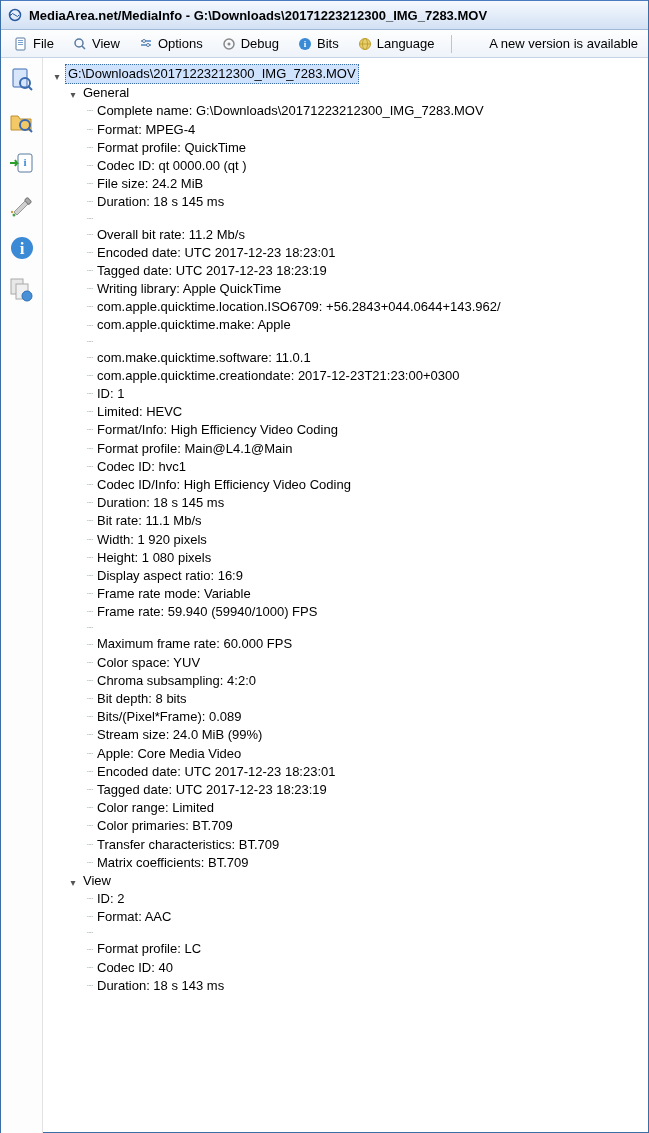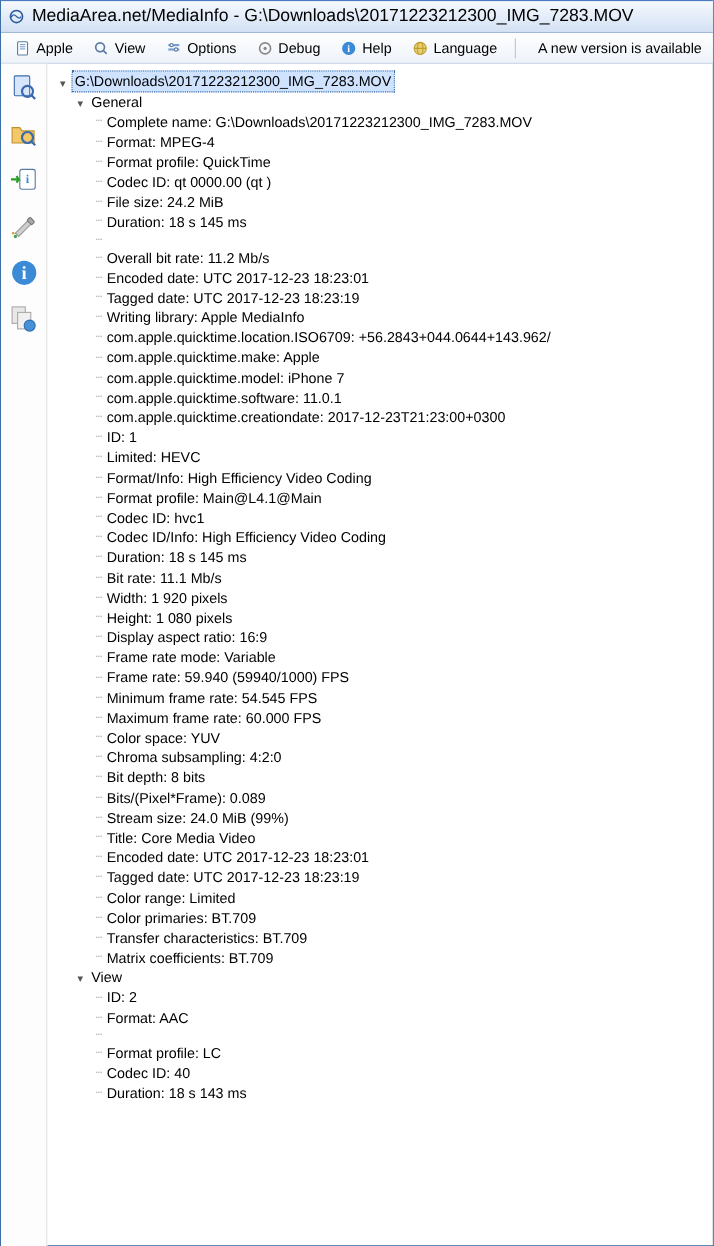--- a/index.html
+++ b/index.html
@@ -29,23 +29,23 @@
     padding: 0 6px;
     gap: 6px;
   }
   .titlebar .app-icon {
     width: 16px; height: 16px;
     display: inline-flex; align-items: center; justify-content: center;
     font-size: 13px;
     color: #1a4a8a;
   }
   .titlebar .title {
-    font-size: 16px;
+    font-size: 13px;
     color: #000;
-    white-space: nowrap; overflow: hidden; text-overflow: ellipsis;
+    white-space: nowrap; overflow: hidden; text-overflow: ellipsis; font-weight: bold;
   }
   .menubar {
     height: 28px;
     background: linear-gradient(to bottom, #fefefe 0%, #eef3fa 100%);
     border-bottom: 1px solid #c6d3e4;
     display: flex;
     align-items: center;
     padding: 0 6px;
     gap: 6px;
   }
@@ -142,21 +142,21 @@
   <div class="menubar">
     <div class="menu-item">
       <span class="menu-icon">
         <svg width="14" height="14" viewBox="0 0 14 14">
             <rect x="2" y="1" width="9" height="12" rx="1" fill="#fff" stroke="#5a7aa0"></rect>
             <rect x="4" y="3" width="5" height="1" fill="#7aa0d0"></rect>
             <rect x="4" y="5" width="5" height="1" fill="#7aa0d0"></rect>
             <rect x="4" y="7" width="5" height="1" fill="#7aa0d0"></rect>
           </svg>
       </span>
-      <span>Apple</span>
+      <span>File</span>
     </div>
     <div class="menu-item">
       <span class="menu-icon">
         <svg width="14" height="14" viewBox="0 0 14 14">
             <circle cx="6" cy="6" r="4" fill="none" stroke="#5a7aa0" stroke-width="1.5"></circle>
             <line x1="9" y1="9" x2="12" y2="12" stroke="#5a7aa0" stroke-width="1.5"></line>
           </svg>
       </span>
       <span>View</span>
     </div>
@@ -180,21 +180,21 @@
       </span>
       <span>Debug</span>
     </div>
     <div class="menu-item">
       <span class="menu-icon">
         <svg width="14" height="14" viewBox="0 0 14 14">
             <circle cx="7" cy="7" r="6" fill="#3a8ad6"></circle>
             <text x="7" y="10" text-anchor="middle" font-size="9" font-weight="bold" fill="#fff" font-family="Georgia">i</text>
           </svg>
       </span>
-      <span>Help</span>
+      <span>Bits</span>
     </div>
     <div class="menu-item">
       <span class="menu-icon">
         <svg width="14" height="14" viewBox="0 0 14 14">
             <circle cx="7" cy="7" r="5.5" fill="#e8d070" stroke="#c0a030"></circle>
             <ellipse cx="7" cy="7" rx="2.5" ry="5.5" fill="none" stroke="#c0a030"></ellipse>
             <line x1="1.5" y1="7" x2="12.5" y2="7" stroke="#c0a030"></line>
           </svg>
       </span>
       <span>Language</span>
@@ -298,37 +298,36 @@
                   <div class="leaf-row">
                     <span class="leaf-dots">┈</span>
                     <span class="leaf-text">Encoded date: UTC 2017-12-23 18:23:01</span>
                   </div>
                   <div class="leaf-row">
                     <span class="leaf-dots">┈</span>
                     <span class="leaf-text">Tagged date: UTC 2017-12-23 18:23:19</span>
                   </div>
                   <div class="leaf-row">
                     <span class="leaf-dots">┈</span>
-                    <span class="leaf-text">Writing library: Apple MediaInfo</span>
+                    <span class="leaf-text">Writing library: Apple QuickTime</span>
                   </div>
                   <div class="leaf-row">
                     <span class="leaf-dots">┈</span>
                     <span class="leaf-text">com.apple.quicktime.location.ISO6709: +56.2843+044.0644+143.962/</span>
                   </div>
                   <div class="leaf-row">
                     <span class="leaf-dots">┈</span>
                     <span class="leaf-text">com.apple.quicktime.make: Apple</span>
                   </div>
                   <div class="leaf-row">
                     <span class="leaf-dots">┈</span>
-                    <span class="leaf-text">com.apple.quicktime.model: iPhone 7</span>
-                  </div>
-                  <div class="leaf-row">
-                    <span class="leaf-dots">┈</span>
-                    <span class="leaf-text">com.apple.quicktime.software: 11.0.1</span>
+                  </div>
+                  <div class="leaf-row">
+                    <span class="leaf-dots">┈</span>
+                    <span class="leaf-text">com.make.quicktime.software: 11.0.1</span>
                   </div>
                   <div class="leaf-row">
                     <span class="leaf-dots">┈</span>
                     <span class="leaf-text">com.apple.quicktime.creationdate: 2017-12-23T21:23:00+0300</span>
                   </div>
                 </div>
               </div>
               <div class="node">
                 <div class="children">
                   <div class="leaf-row">
@@ -378,21 +377,20 @@
                   <div class="leaf-row">
                     <span class="leaf-dots">┈</span>
                     <span class="leaf-text">Frame rate mode: Variable</span>
                   </div>
                   <div class="leaf-row">
                     <span class="leaf-dots">┈</span>
                     <span class="leaf-text">Frame rate: 59.940 (59940/1000) FPS</span>
                   </div>
                   <div class="leaf-row">
                     <span class="leaf-dots">┈</span>
-                    <span class="leaf-text">Minimum frame rate: 54.545 FPS</span>
                   </div>
                   <div class="leaf-row">
                     <span class="leaf-dots">┈</span>
                     <span class="leaf-text">Maximum frame rate: 60.000 FPS</span>
                   </div>
                   <div class="leaf-row">
                     <span class="leaf-dots">┈</span>
                     <span class="leaf-text">Color space: YUV</span>
                   </div>
                   <div class="leaf-row">
@@ -406,21 +404,21 @@
                   <div class="leaf-row">
                     <span class="leaf-dots">┈</span>
                     <span class="leaf-text">Bits/(Pixel*Frame): 0.089</span>
                   </div>
                   <div class="leaf-row">
                     <span class="leaf-dots">┈</span>
                     <span class="leaf-text">Stream size: 24.0 MiB (99%)</span>
                   </div>
                   <div class="leaf-row">
                     <span class="leaf-dots">┈</span>
-                    <span class="leaf-text">Title: Core Media Video</span>
+                    <span class="leaf-text">Apple: Core Media Video</span>
                   </div>
                   <div class="leaf-row">
                     <span class="leaf-dots">┈</span>
                     <span class="leaf-text">Encoded date: UTC 2017-12-23 18:23:01</span>
                   </div>
                   <div class="leaf-row">
                     <span class="leaf-dots">┈</span>
                     <span class="leaf-text">Tagged date: UTC 2017-12-23 18:23:19</span>
                   </div>
                   <div class="leaf-row">

